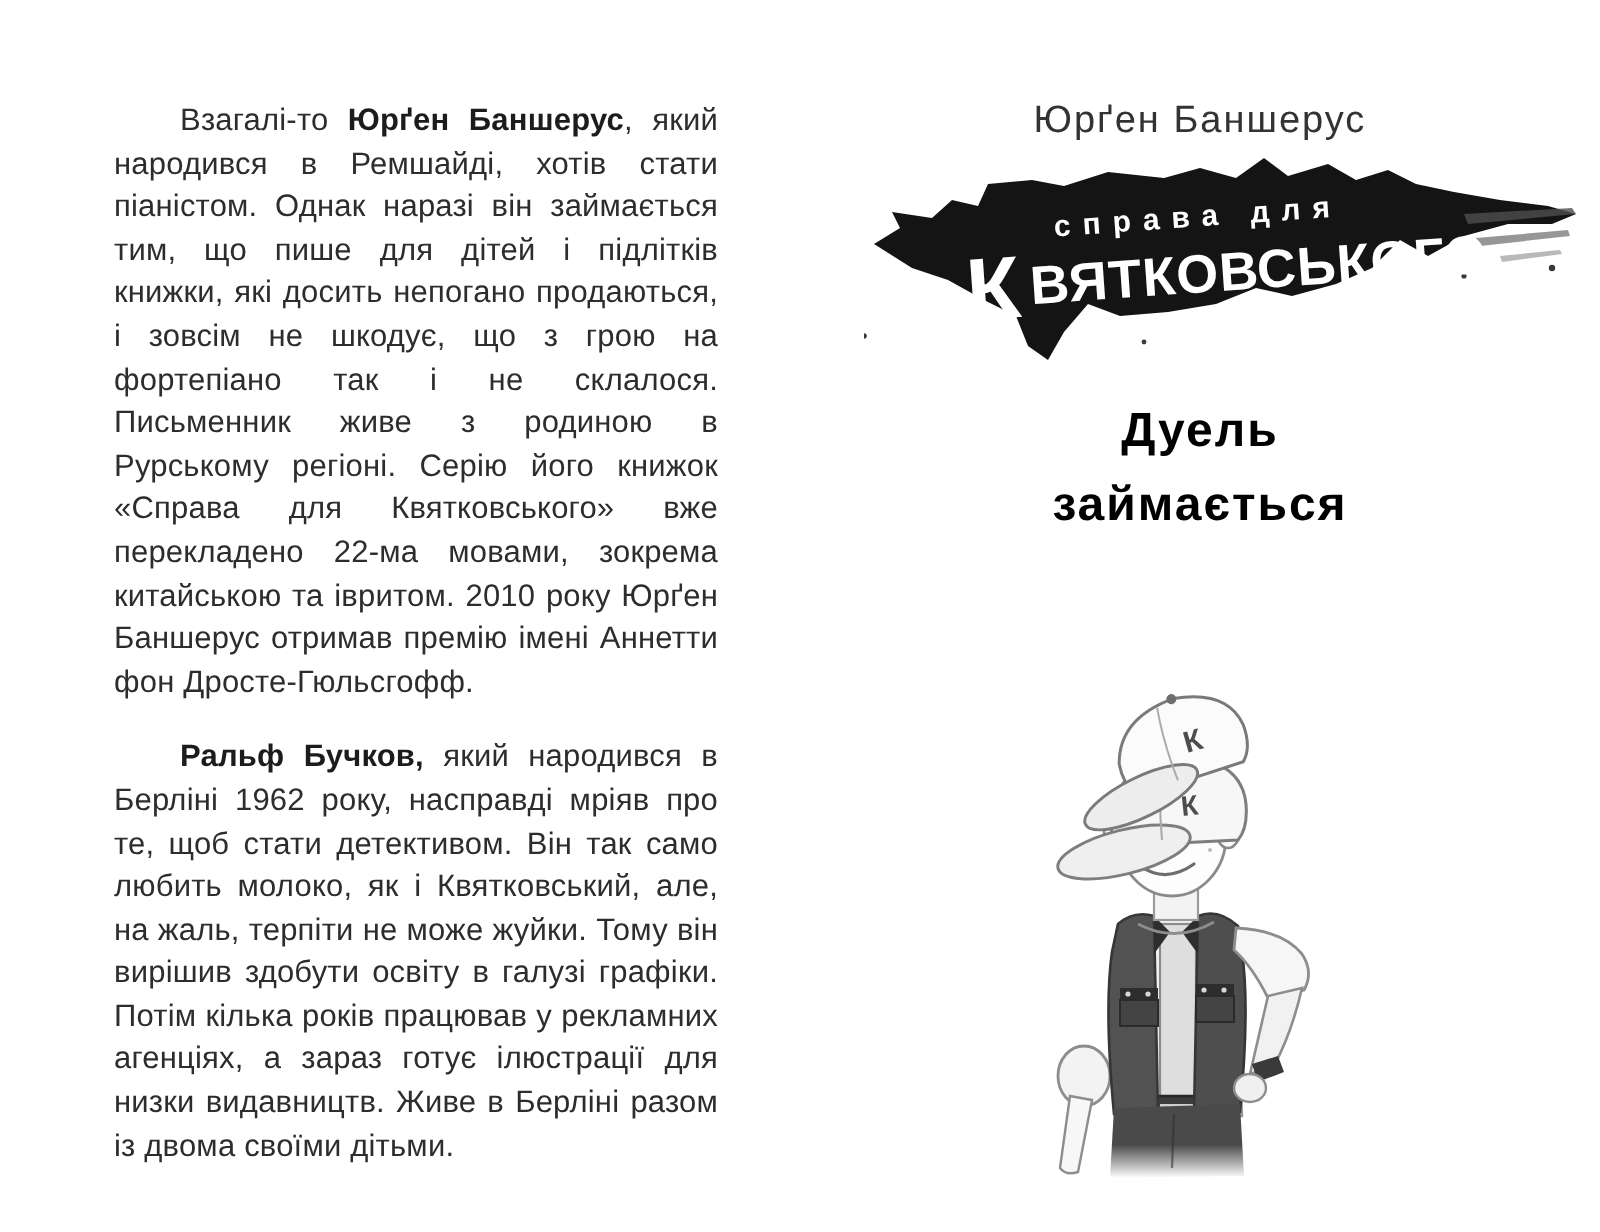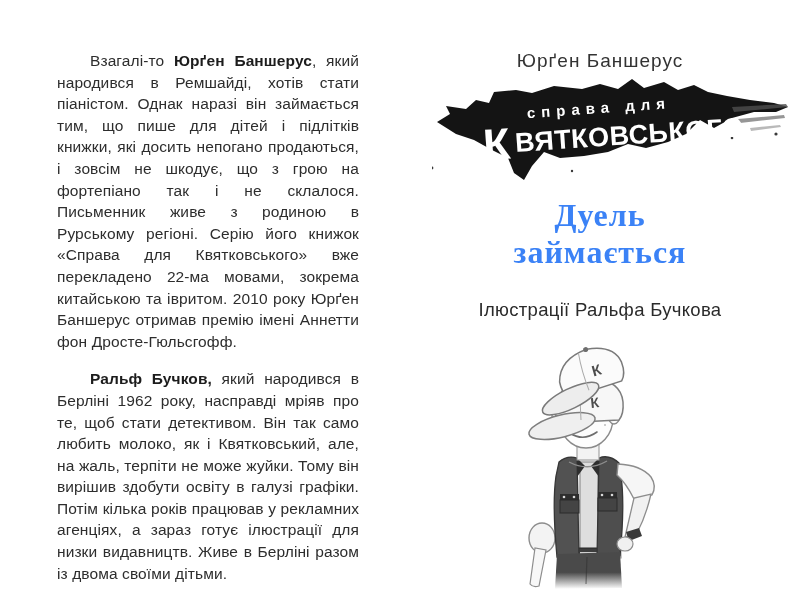--- a/index.html
+++ b/index.html
@@ -30,22 +30,22 @@
   .logo-initial{
     font-family:"Liberation Sans",sans-serif;font-weight:bold;
     font-size:44px;fill:#ffffff;
   }
   .logo-rest{
     font-family:"Liberation Sans",sans-serif;font-weight:bold;
     font-size:27px;letter-spacing:.5px;fill:#ffffff;
   }
   .book-title{
     position:absolute;left:430px;top:197px;width:340px;text-align:center;
-    font-family:Liberation Serif, serif;
-    font-weight:bold;font-size:32px;line-height:37px;color:#3b82f6;
+    font-family:Liberation Sans, sans-serif;
+    font-weight:bold;font-size:24px;line-height:37px;color:#000000;
     letter-spacing:1px;
   }
   .illustrator-credit{
     position:absolute;left:430px;top:299px;width:340px;text-align:center;
     font-size:18.5px;color:#2b2b2b;letter-spacing:.3px;
   }
   .illus-wrap{position:absolute;left:523px;top:336px;width:185px;height:265px;}
   .cap-letter{
     font-family:"Liberation Sans",sans-serif;font-weight:bold;fill:#4d4d4d;
   }
@@ -86,21 +86,20 @@
         <text class="logo-rest" x="82" y="70">ВЯТКОВСЬКОГО</text>
       </g>
     </svg>
   </div>
 
   <div class="book-title">
     <div>Дуель</div>
     <div>займається</div>
   </div>
 
-  <div class="illustrator-credit">Ілюстрації Ральфа Бучкова</div>
 
   <div class="illus-wrap">
     <svg width="185" height="265" viewBox="0 0 185 265">
       <defs>
         <linearGradient id="fadeDown" x1="0" y1="0" x2="0" y2="1">
           <stop offset="0.55" stop-color="#4a4a4a"></stop>
           <stop offset="1" stop-color="#4a4a4a" stop-opacity="0"></stop>
         </linearGradient>
       </defs>
 

